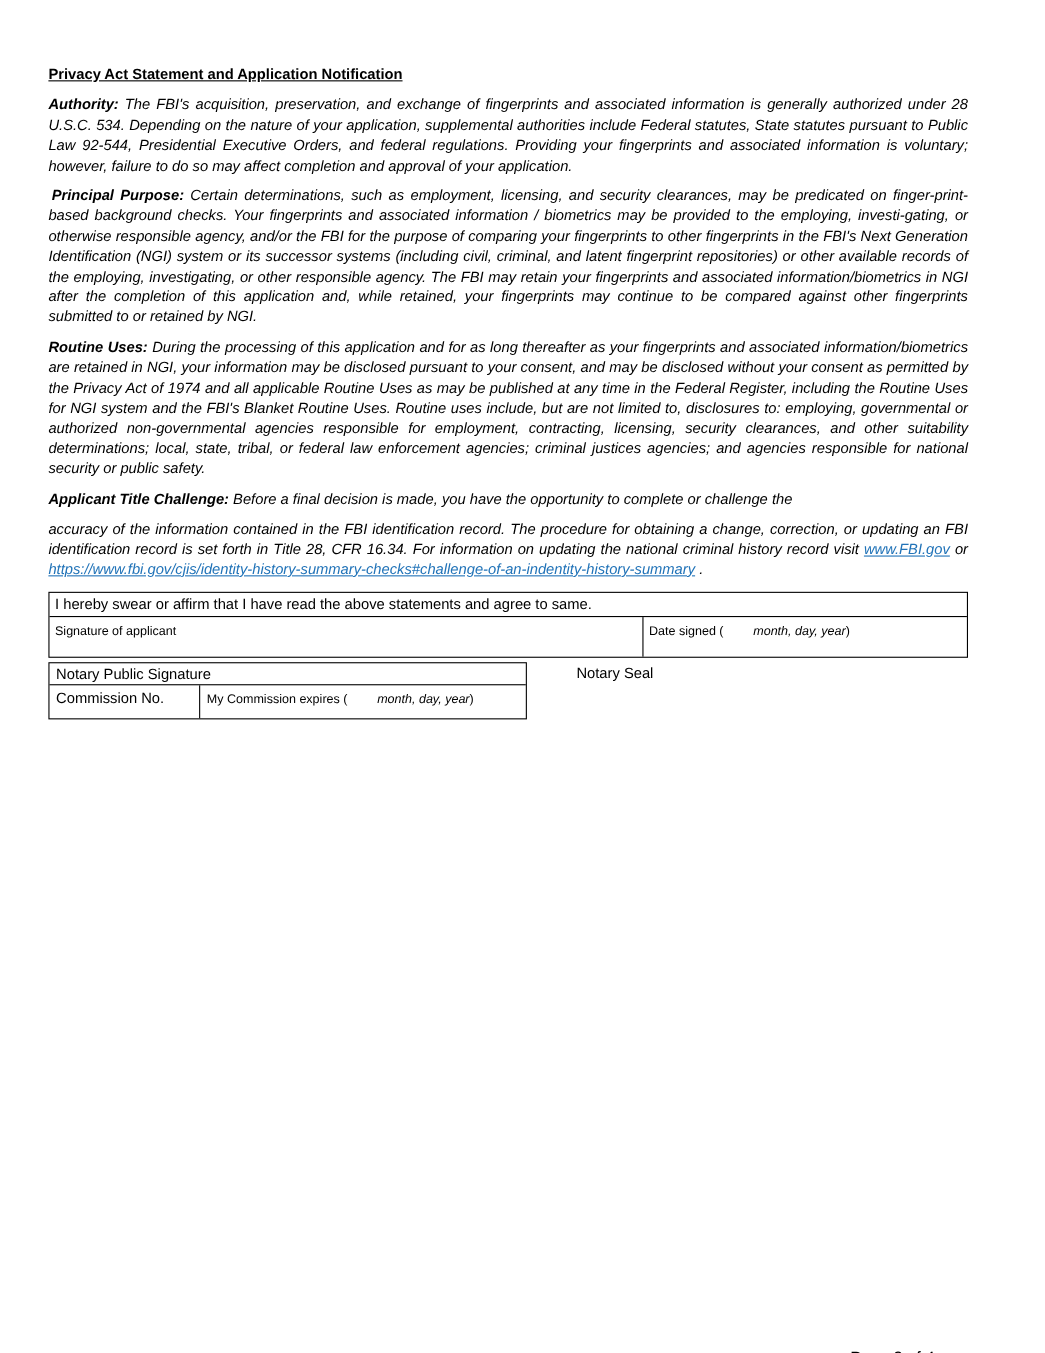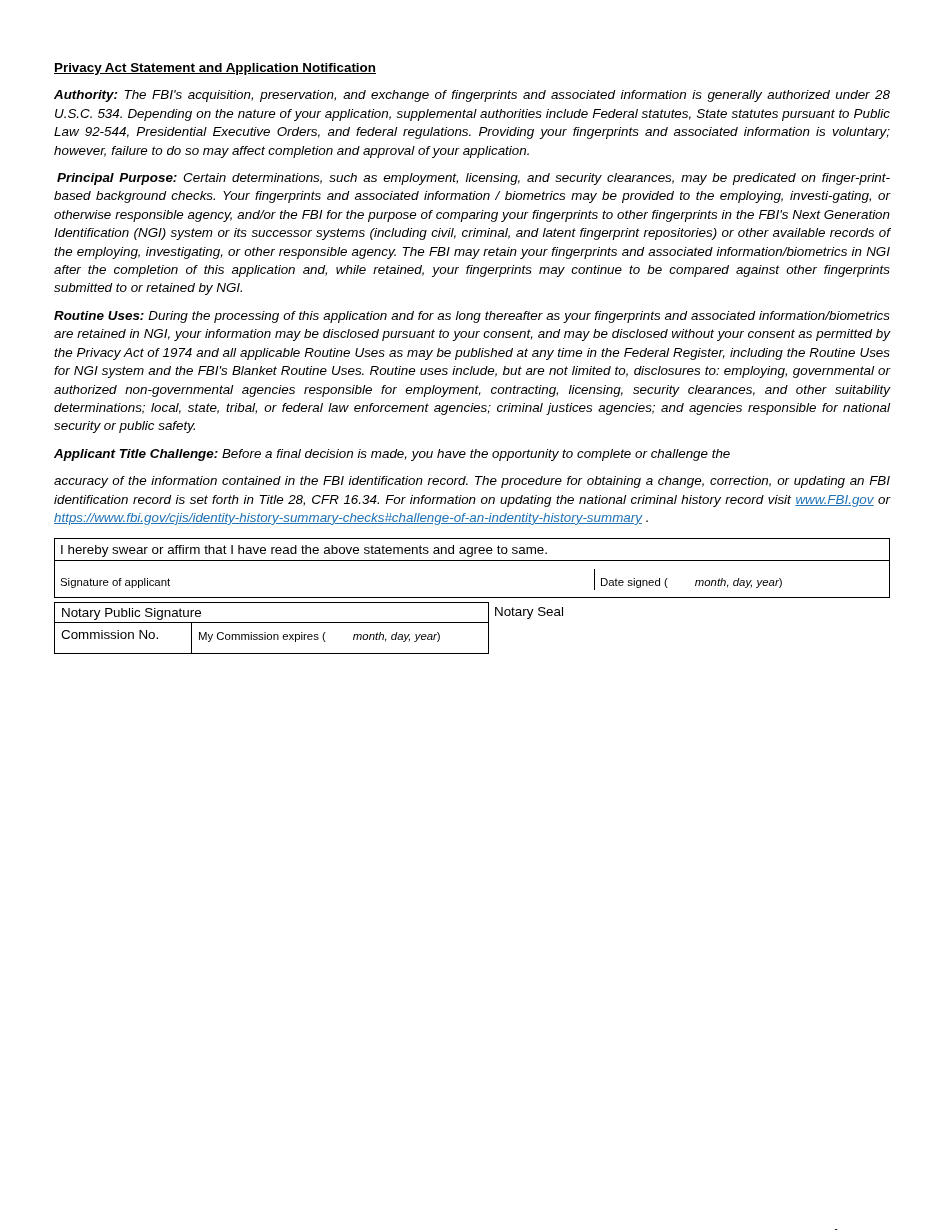--- a/index.html
+++ b/index.html
@@ -7,21 +7,21 @@
     position: relative;
     width: 950px;
     height: 1230px;
     background: #ffffff;
     font-family: "Liberation Sans", sans-serif;
     color: #000000;
     overflow: hidden;
   }
   .content {
     position: absolute;
-    left: 54px;
+    left: 44px;
     top: 59px;
     width: 836px;
   }
   .title {
     font-size: 13.4px;
     line-height: 18.4px;
     font-weight: bold;
     text-decoration: underline;
     margin: 0 0 9px 0;
   }
@@ -47,39 +47,40 @@
     box-sizing: border-box;
   }
   .affirm-row1 {
     height: 22px;
     border-bottom: 1px solid #000;
     box-sizing: border-box;
     padding: 2px 5px 0 5px;
     font-size: 13.4px;
     line-height: 17px;
   }
-  .affirm-row2 { display: flex; height: 36px; align-items: center; }
+  .affirm-row2 { display: flex; height: 36px; }
   .affirm-row2 .sig-cell {
     width: 540px;
     border-right: 1px solid #000;
     box-sizing: border-box;
     padding: 3px 5px 0 5px;
   }
   .affirm-row2 .date-cell {
     flex: 1;
     padding: 3px 5px 0 5px;
     box-sizing: border-box;
   }
   .small-label { font-size: 11.4px; line-height: 13px; }
   .small-label i { font-style: italic; margin-left: 27px; }
   
   .notary-wrap {
     margin-top: 4px;
     display: flex;
     align-items: flex-start;
+    gap: 40px;
   }
   .notary-table {
     width: 435px;
     border: 1px solid #000;
     box-sizing: border-box;
   }
   .notary-row1 {
     height: 20px;
     border-bottom: 1px solid #000;
     box-sizing: border-box;

